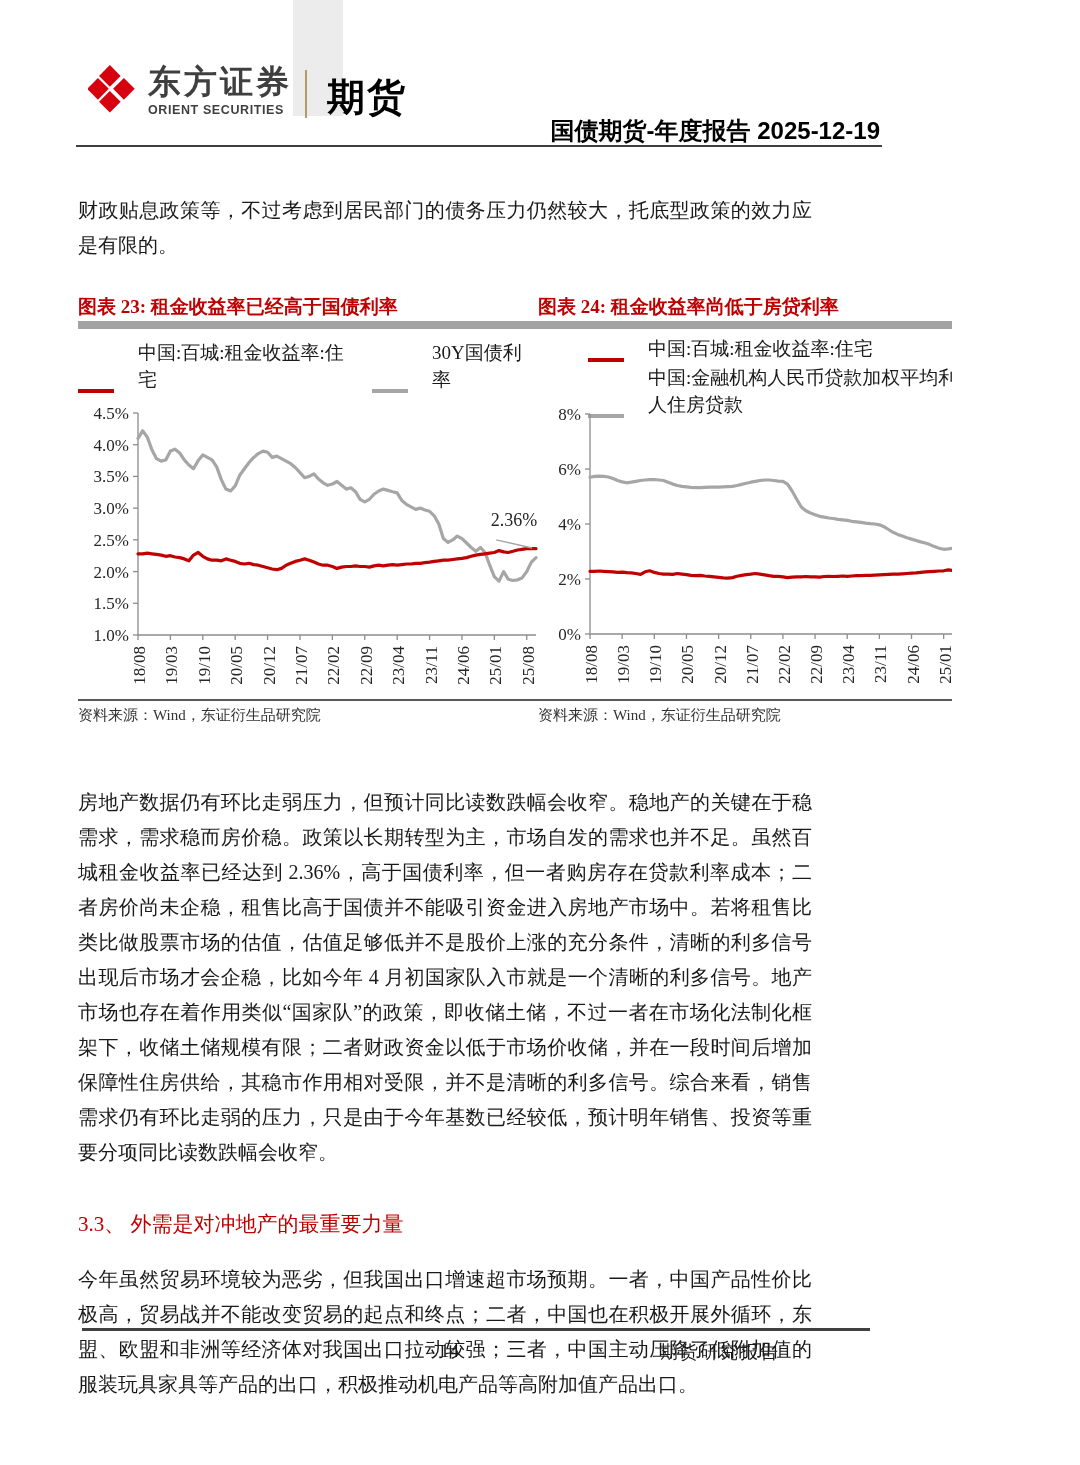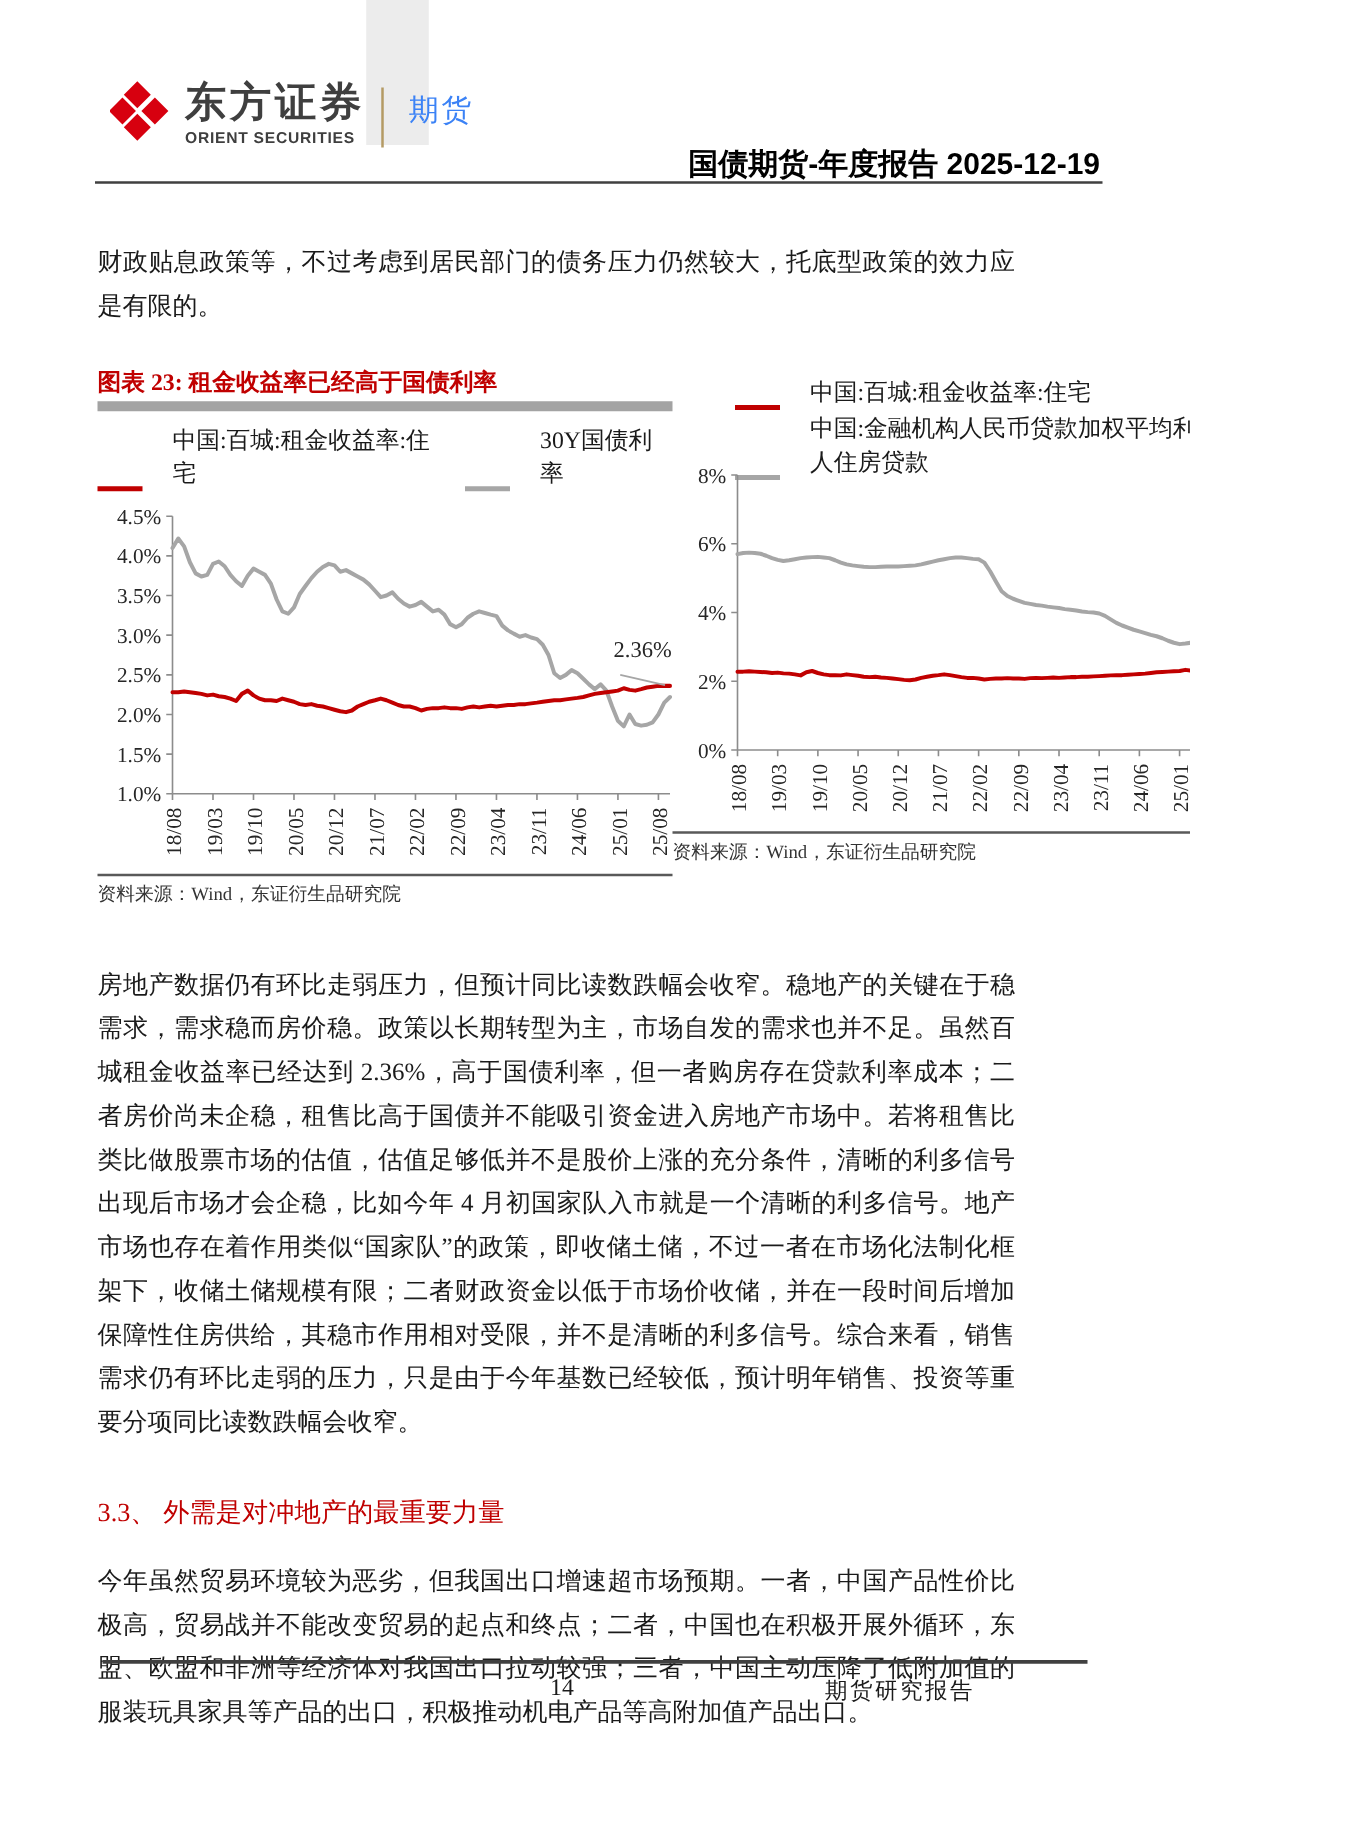--- a/index.html
+++ b/index.html
@@ -9,21 +9,21 @@
   .hdr{position:relative;height:147px;}
   .gray-band{position:absolute;left:293px;top:0;width:50px;height:116px;background:#ececec;}
   .brand{position:absolute;left:88px;top:64px;display:flex;align-items:flex-start;}
   .logo-mark{width:48px;height:54px;margin-right:12px;}
   .brand-cn{font-family:"Liberation Sans","DejaVu Sans",sans-serif;font-weight:bold;
             font-size:33px;letter-spacing:3px;color:#3f3f3f;line-height:36px;}
   .brand-en{font-family:"Liberation Sans","DejaVu Sans",sans-serif;font-weight:bold;
             font-size:12.5px;letter-spacing:0.6px;color:#3f3f3f;margin-top:3px;}
   .gold-line{position:absolute;left:305px;top:70px;width:2px;height:48px;background:#b49a64;}
   .dept{position:absolute;left:327px;top:72px;font-family:"Liberation Sans","DejaVu Sans",sans-serif;
-        font-weight:normal;font-size:24px;color:#3b82f6;letter-spacing:2px;}
+        font-weight:bold;font-size:38px;color:#000000;letter-spacing:2px;}
   .report-meta{position:absolute;right:72px;top:115px;font-family:"Liberation Sans","DejaVu Sans",sans-serif;
         font-weight:bold;font-size:24px;color:#000000;}
   .hdr-rule{position:absolute;left:76px;right:70px;top:145px;height:2px;background:#404040;}
   
   .main{padding:46px 70px 0 78px;}
   .para{width:734px;font-size:20px;line-height:35px;text-align:justify;margin:0;}
   .charts-row{display:flex;margin-top:32px;width:932px;}
   .chart-col{display:flex;flex-direction:column;}
   .col-a{width:460px;}
   .col-b{width:472px;}
@@ -34,21 +34,21 @@
   .legend-label{font-size:19px;line-height:27px;}
   .legend-a{height:30px;margin-top:34px;margin-bottom:6px;display:flex;justify-content:center;gap:14px;}
   .legend-b{height:86px;margin-top:6px;display:flex;flex-direction:column;gap:2px;padding-left:50px;}
   .legend-b .legend-label{width:400px;}
   .canvas-b{margin-top:-22px;}
   .chart-canvas{line-height:0;}
   svg text{font-family:"Liberation Serif","DejaVu Serif",serif;font-size:17px;fill:#262626;}
   svg .ann{font-size:18px;}
   .source-row{border-top:2px solid #595959;padding-top:5px;font-size:15px;color:#333;}
   .sec-head{margin:40px 0 0 0;font-size:21px;font-weight:normal;color:#c00000;}
-  .p2{margin-top:46px;}
+  .p2{margin-top:60px;}
   .p3{margin-top:24px;}
   
   .ftr{position:absolute;left:0;right:0;top:1284px;height:100px;margin-top:44px;}
   .ftr-rule{position:absolute;left:82px;right:82px;top:0;height:3px;background:#404040;}
   .page-num{position:absolute;left:440px;top:12px;font-size:19px;color:#1a1a1a;}
   .ftr-label{position:absolute;left:660px;top:12px;font-size:18px;letter-spacing:2px;color:#1a1a1a;}
 </style>
 </head>
 <body>
 
@@ -145,20 +145,21 @@
               <polyline points="60.0,154.8 64.6,154.8 69.3,154.2 73.9,154.8 78.5,155.4 83.1,156.1 87.8,157.3 92.4,156.7 97.0,158.0 101.7,158.6 106.3,159.9 110.9,161.8 115.5,156.1 120.2,153.5 124.8,157.3 129.4,159.9 134.0,161.2 138.7,161.2 143.3,161.8 147.9,159.9 152.6,161.2 157.2,162.4 161.8,164.3 166.4,165.0 171.1,164.3 175.7,165.6 180.3,166.2 185.0,167.5 189.6,168.8 194.2,170.0 198.8,170.7 203.5,169.4 208.1,166.2 212.7,164.3 217.3,162.4 222.0,161.2 226.6,159.9 231.2,161.2 235.9,163.1 240.5,165.0 245.1,166.2 249.7,166.2 254.4,167.5 259.0,169.4 263.6,168.1 268.3,167.5 272.9,167.5 277.5,166.9 282.1,167.5 286.8,167.5 291.4,168.1 296.0,166.9 300.7,166.2 305.3,166.9 309.9,166.2 314.5,165.6 319.2,166.2 323.8,165.6 328.4,165.0 333.0,165.0 337.7,164.3 342.3,164.3 346.9,163.7 351.6,163.1 356.2,162.4 360.8,161.8 365.4,161.2 370.1,161.2 374.7,160.5 379.3,159.9 384.0,159.3 388.6,158.6 393.2,157.3 397.8,156.1 402.5,155.4 407.1,154.8 411.7,154.2 416.3,153.5 421.0,151.6 425.6,152.9 430.2,153.5 434.9,152.3 439.5,151.0 444.1,150.4 448.7,149.7 453.4,149.7 458.0,149.7" fill="none" stroke="#c00000" stroke-width="3.2" stroke-linejoin="round" stroke-linecap="round"></polyline>
               <line x1="418.2" y1="140.85714285714283" x2="454.02" y2="149.10285714285715" stroke="#a6a6a6" stroke-width="1.5"></line>
               <text class="ann" x="436.10999999999996" y="126.90285714285714" text-anchor="middle">2.36%</text>
             </svg></div>
         <div class="source-row">
           <span>资料来源：Wind，东证衍生品研究院</span>
         </div>
       </section>
 
       <section class="chart-col col-b">
+        <h3 class="chart-title">图表 24: 租金收益率尚低于房贷利率</h3>
         <div class="legend-b">
           <span class="legend-item">
             <span class="swatch" style="background: rgb(192, 0, 0);"></span>
             <span class="legend-label">中国:百城:租金收益率:住宅</span>
           </span>
           <span class="legend-item">
             <span class="swatch" style="background: rgb(166, 166, 166);"></span>
             <span class="legend-label">中国:金融机构人民币贷款加权平均利率:个人住房贷款</span>
           </span>
         </div>

